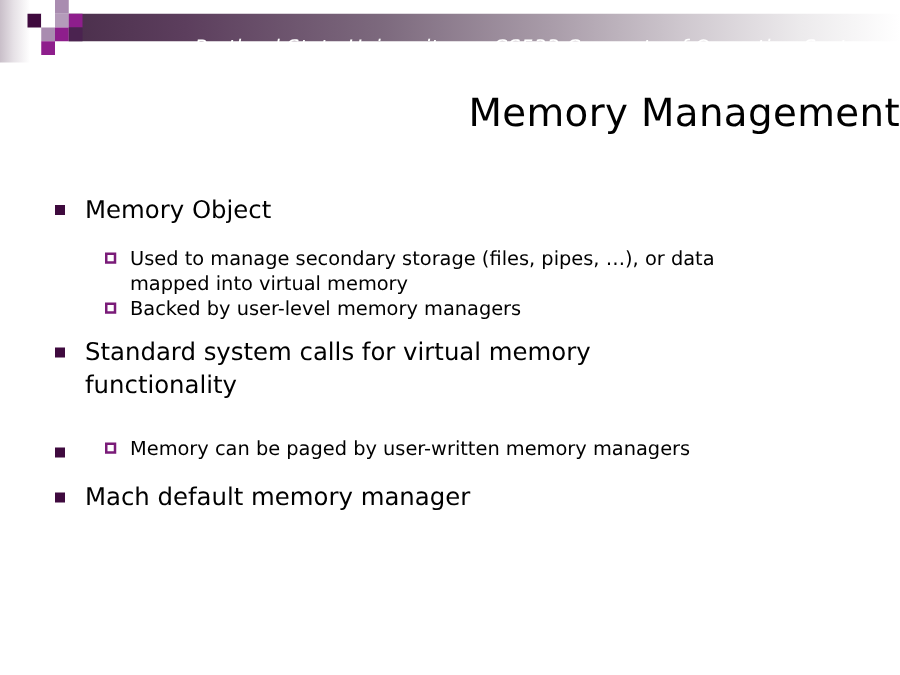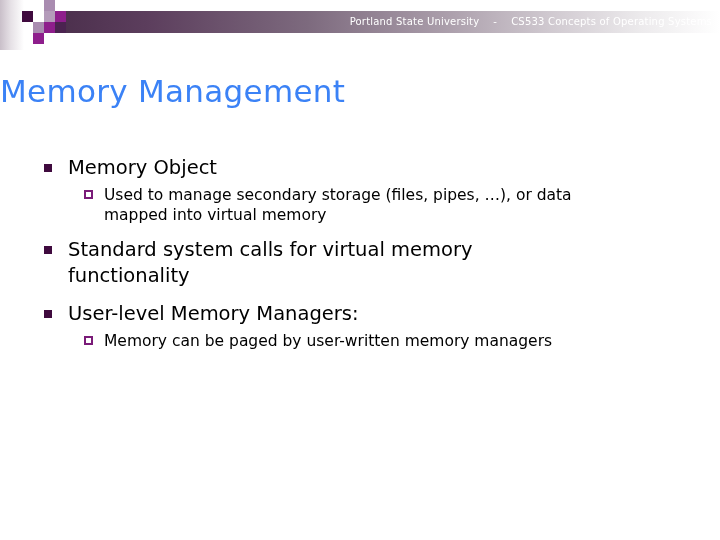--- a/index.html
+++ b/index.html
@@ -34,27 +34,28 @@
       #5c3e5d 14%,
       #7d6a7e 38%,
       #a99ca9 58%,
       #cfc8cf 74%,
       #eceaec 88%,
       #ffffff 100%);
   }
   .header-text {
     position: absolute;
     right: 8px;
-    top: 13px;
+    top: 29px;
     height: 18px;
     line-height: 18px;
-    font-size: 10px;
+    font-size: 16px;
     color: #ffffff;
     letter-spacing: 0.2px;
     white-space: nowrap;
+    font-style: italic;
   }
   .header-text .sep {
     padding: 0 14px;
   }
 
   
   .deco {
     position: absolute;
     left: 0;
     top: 0;
@@ -70,23 +71,23 @@
     width: 24px; height: 50px;
     background: linear-gradient(to right, #c9bfc9 0%, #e6e1e6 45%, #ffffff 100%);
   }
 
   
   .title {
     position: absolute;
     left: 0;
     top: 73px;
     width: 720px;
-    text-align: left;
+    text-align: right;
     font-size: 31px;
-    color: #3b82f6;
+    color: #000000;
     letter-spacing: 0.3px;
     white-space: nowrap;
   }
 
   
   .content {
     position: absolute;
     left: 0;
     top: 155px;
     width: 598px;
@@ -113,21 +114,21 @@
     width: 8px;
     height: 8px;
     background: #3f0a3e;
   }
   li.l1 > .txt1 {
     display: block;
   }
 
   ul.lvl2 {
     list-style: none;
-    margin: 4px 0 0 0;
+    margin: 16px 0 0 0;
     padding: 0;
   }
   li.l2 {
     position: relative;
     padding-left: 36px;
     margin: 0;
     font-size: 15.5px;
     color: #000000;
     line-height: 20px;
   }
@@ -175,33 +176,40 @@
 <div class="content">
   <ul class="lvl1" id="bullet-root">
       <li class="l1">
         <span class="marker1"></span>
         <span class="txt1">Memory Object</span>
         <ul class="lvl2">
           <li class="l2">
             <span class="marker2"></span>
             <span class="txt2">Used to manage secondary storage (files, pipes, …), or data mapped into virtual memory</span>
           </li>
+          <li class="l2">
+            <span class="marker2"></span>
+            <span class="txt2">Backed by user-level memory managers</span>
+          </li>
         </ul>
       </li>
       <div class="gap-sm"></div>
       <li class="l1">
         <span class="marker1"></span>
         <span class="txt1">Standard system calls for virtual memory functionality</span>
       </li>
       <div class="gap-sm"></div>
       <li class="l1">
         <span class="marker1"></span>
-        <span class="txt1">User-level Memory Managers:</span>
         <ul class="lvl2">
           <li class="l2">
             <span class="marker2"></span>
             <span class="txt2">Memory can be paged by user-written memory managers</span>
           </li>
         </ul>
       </li>
       <div class="gap-md"></div>
+      <li class="l1">
+        <span class="marker1"></span>
+        <span class="txt1">Mach default memory manager</span>
+      </li>
     </ul>
 </div>
 
 </body></html>

